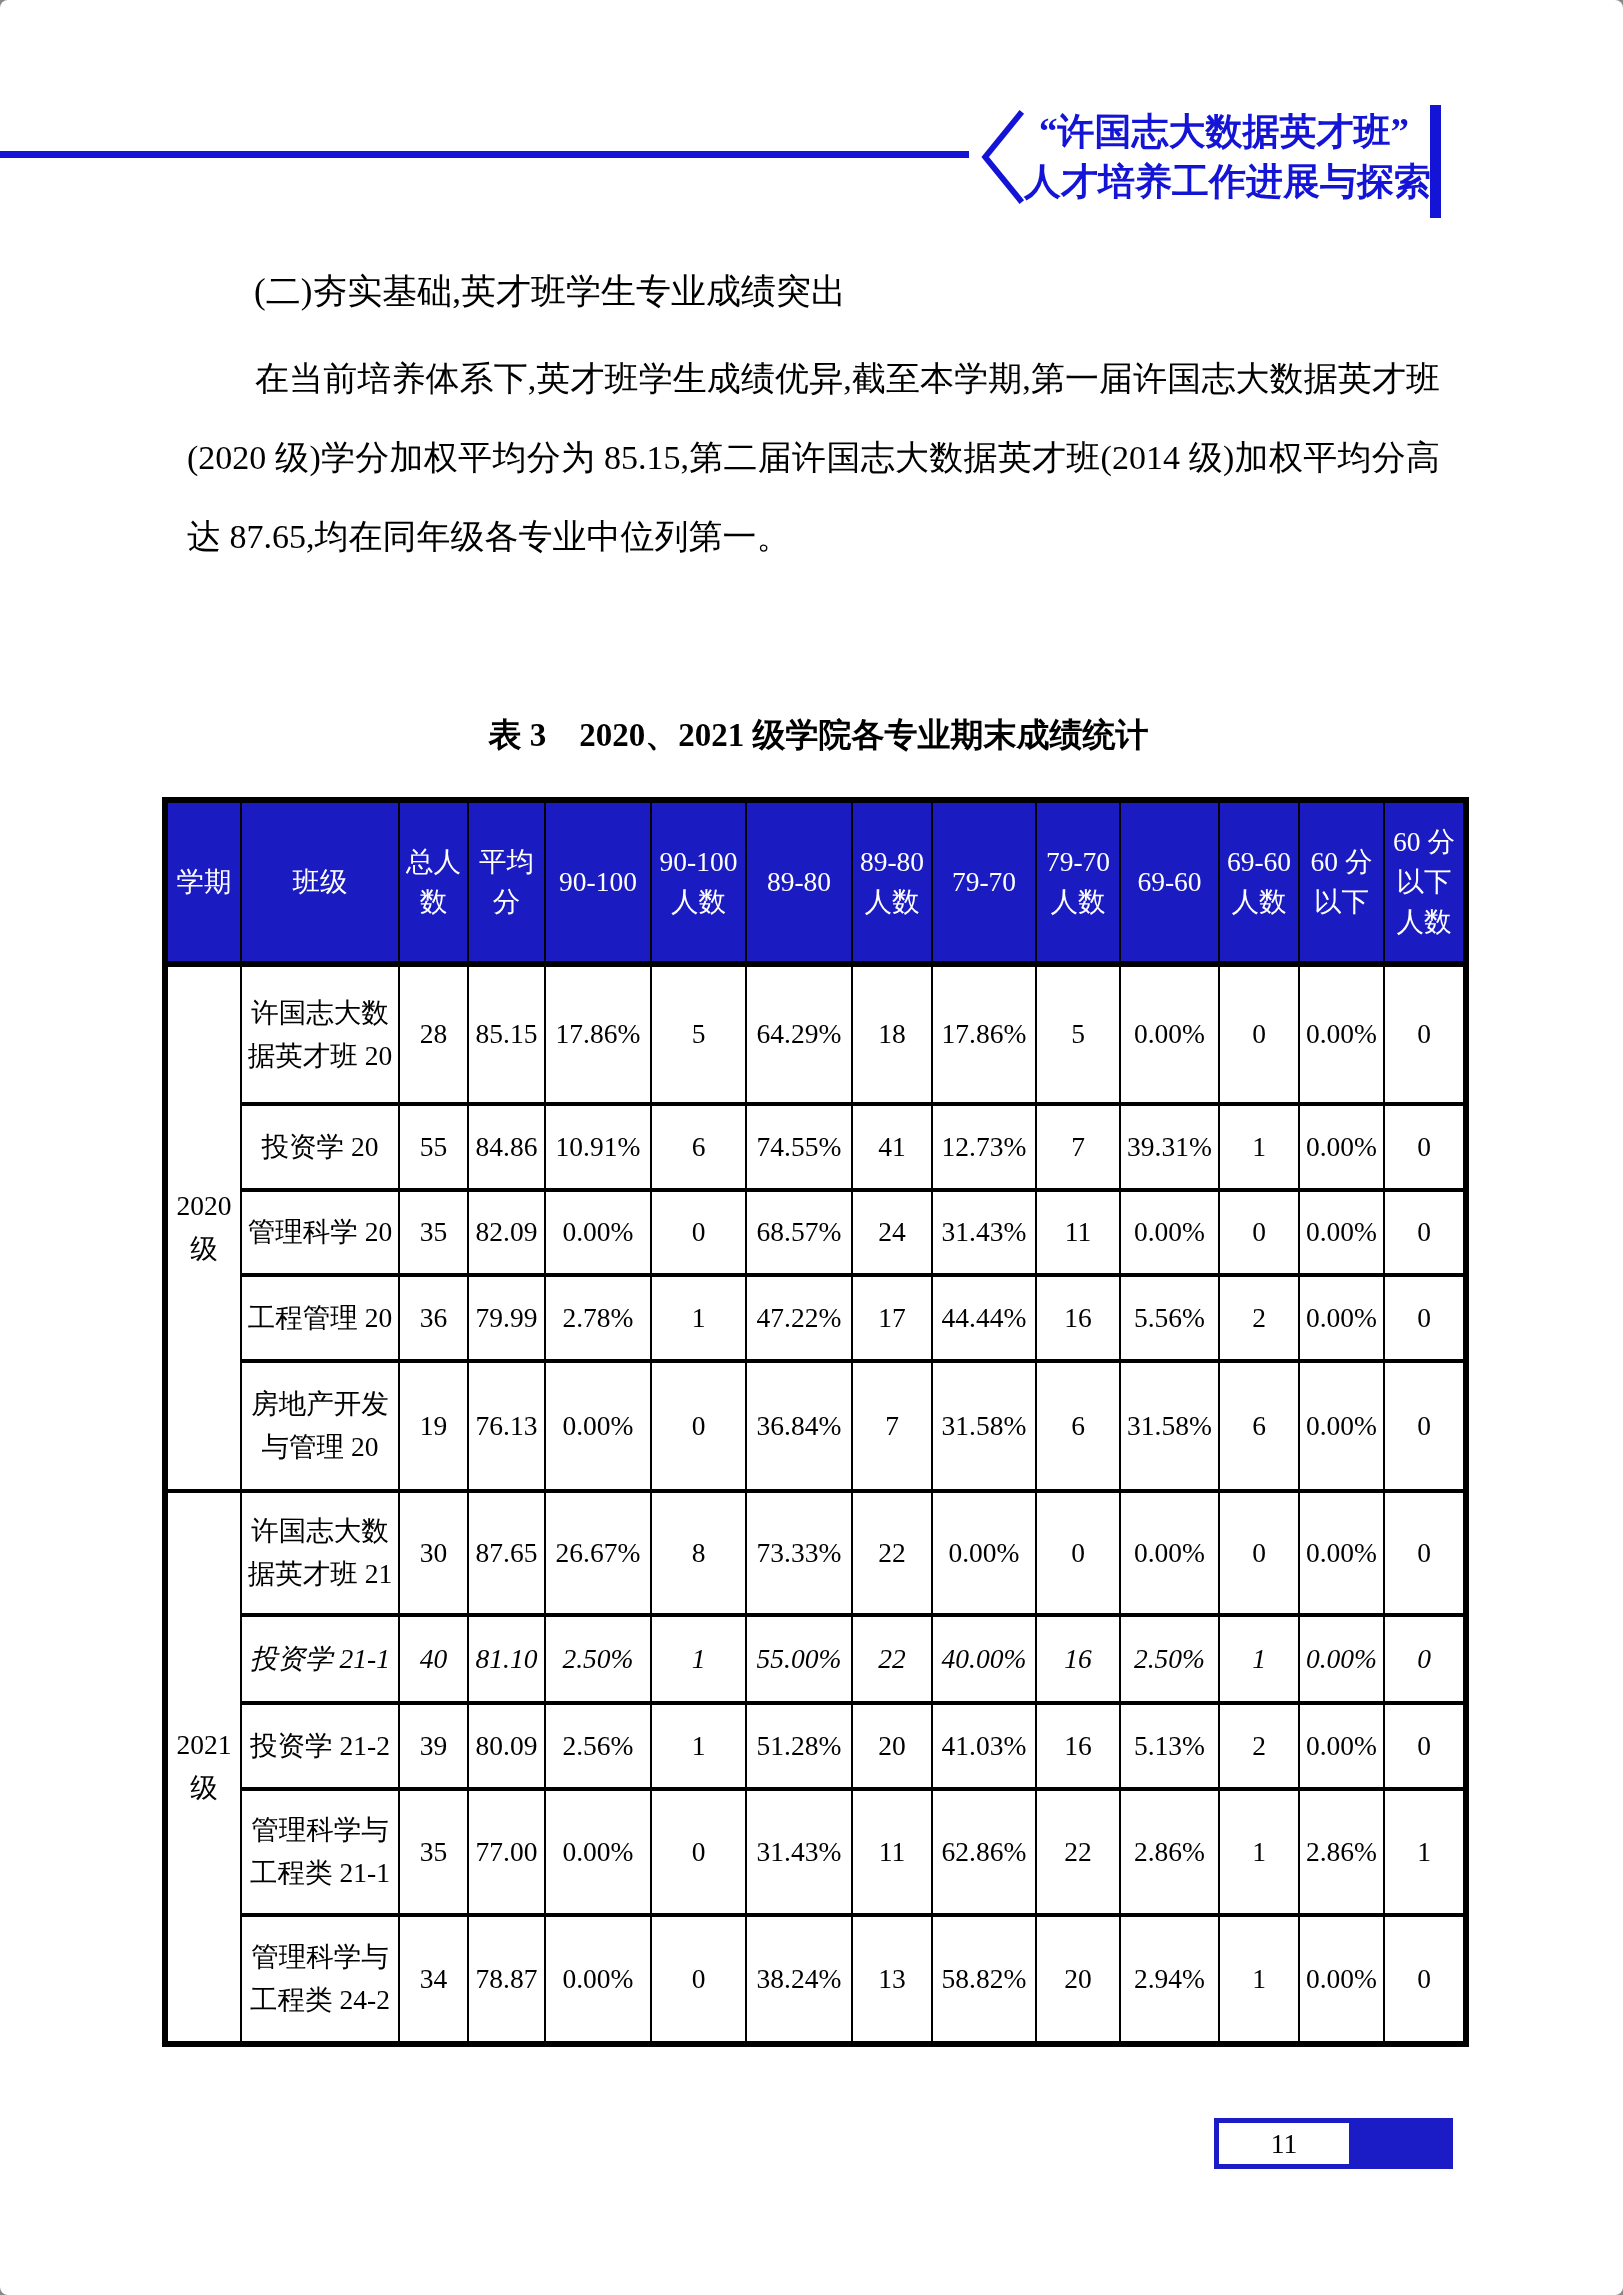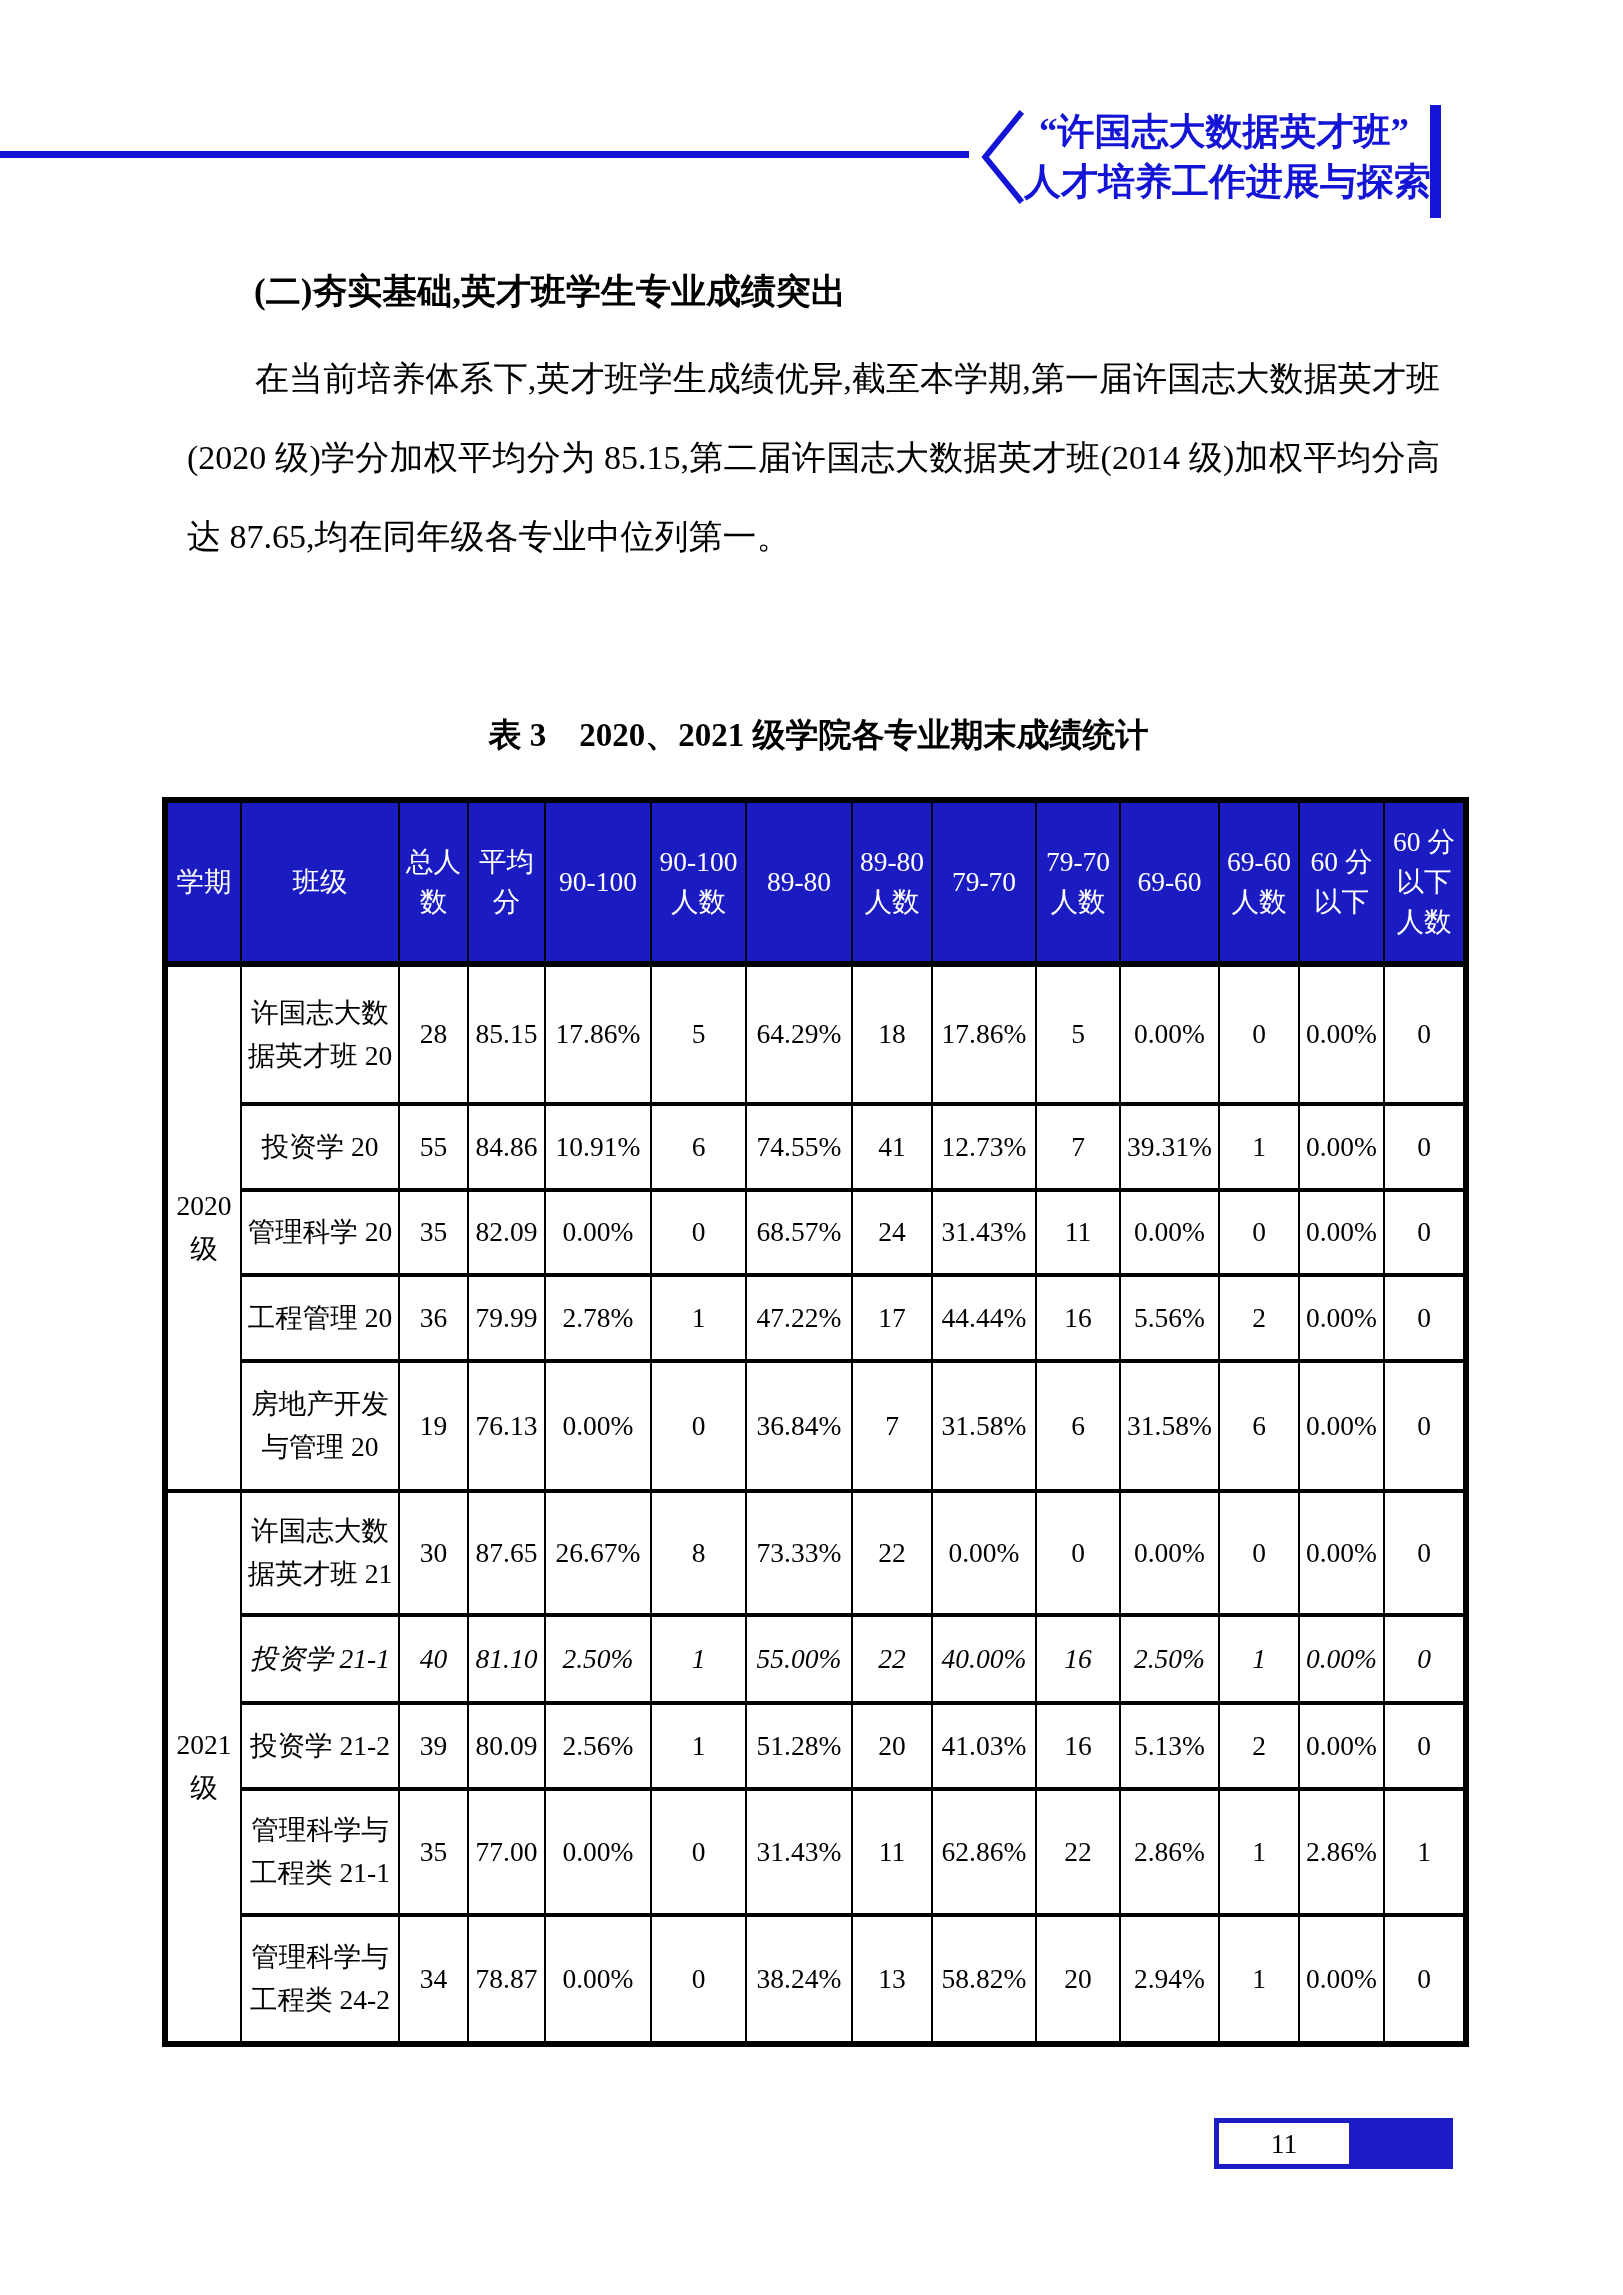--- a/index.html
+++ b/index.html
@@ -8,40 +8,41 @@
     --footerblue:#1c1cc6;
   }
   html,body{margin:0;padding:0;background:#888;}
   #page{
     position:relative;
     width:1623px;height:2295px;
     background:#ffffff;
     font-family:"Liberation Serif","DejaVu Serif",serif;
     color:#000;
     overflow:hidden;
+    border-radius:8px;
   }
   
   .header-rule{
     position:absolute;left:0;top:151px;width:969px;height:7.2px;
     background:var(--accent);
   }
   .chevron{position:absolute;left:980px;top:109px;width:47px;height:96px;}
   .header-titles{
     position:absolute;left:1024px;top:107px;width:400px;
     text-align:center;font-weight:bold;font-size:37px;line-height:50px;
     color:var(--accent);white-space:nowrap;
   }
   .header-accent-bar{
     position:absolute;left:1430px;top:105px;width:11px;height:113px;
     background:var(--accent);
   }
   
   .section-heading{
     position:absolute;left:254px;top:268px;
-    font-size:35px;font-weight:bold;white-space:nowrap;
+    font-size:35px;font-weight:normal;white-space:nowrap;
   }
   .body-paragraph{
     position:absolute;left:187px;top:339px;width:1253px;
     font-size:34px;line-height:79px;
     text-align:justify;text-indent:68px;
   }
   .table-title{
     position:absolute;left:0;top:713px;width:1623px;
     text-align:center;font-size:33px;font-weight:bold;margin-left:7px;
   }

